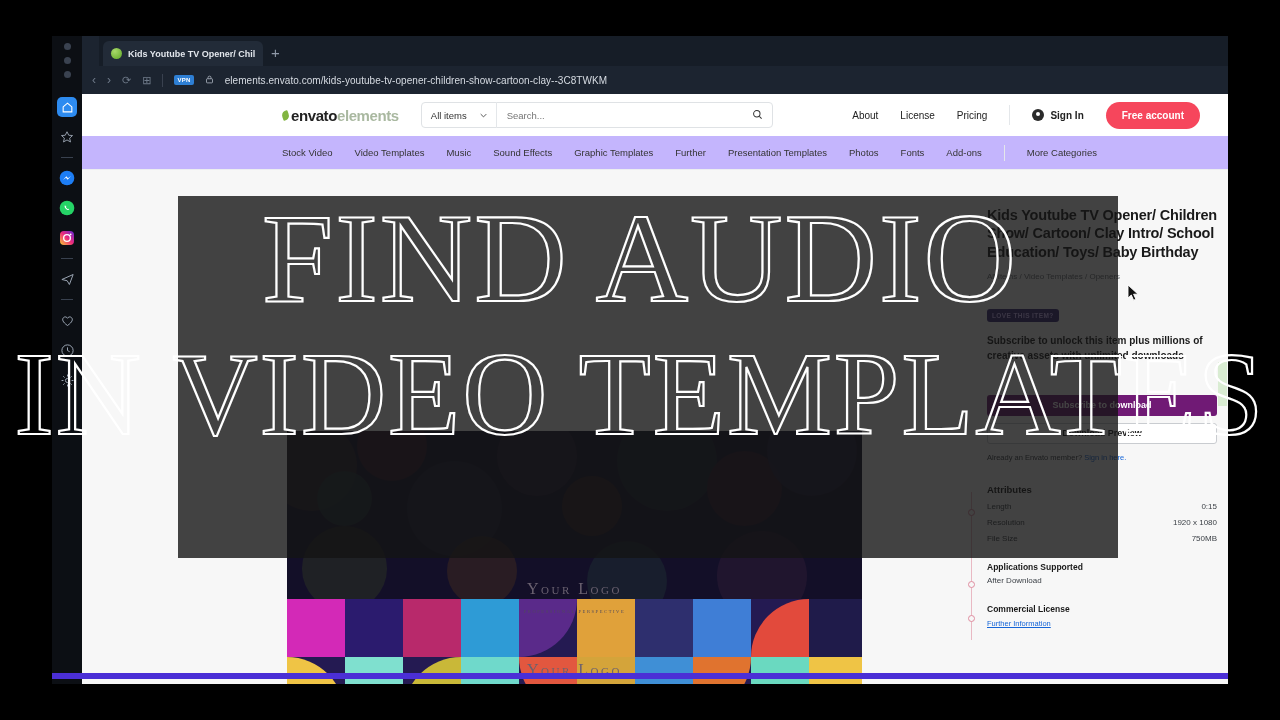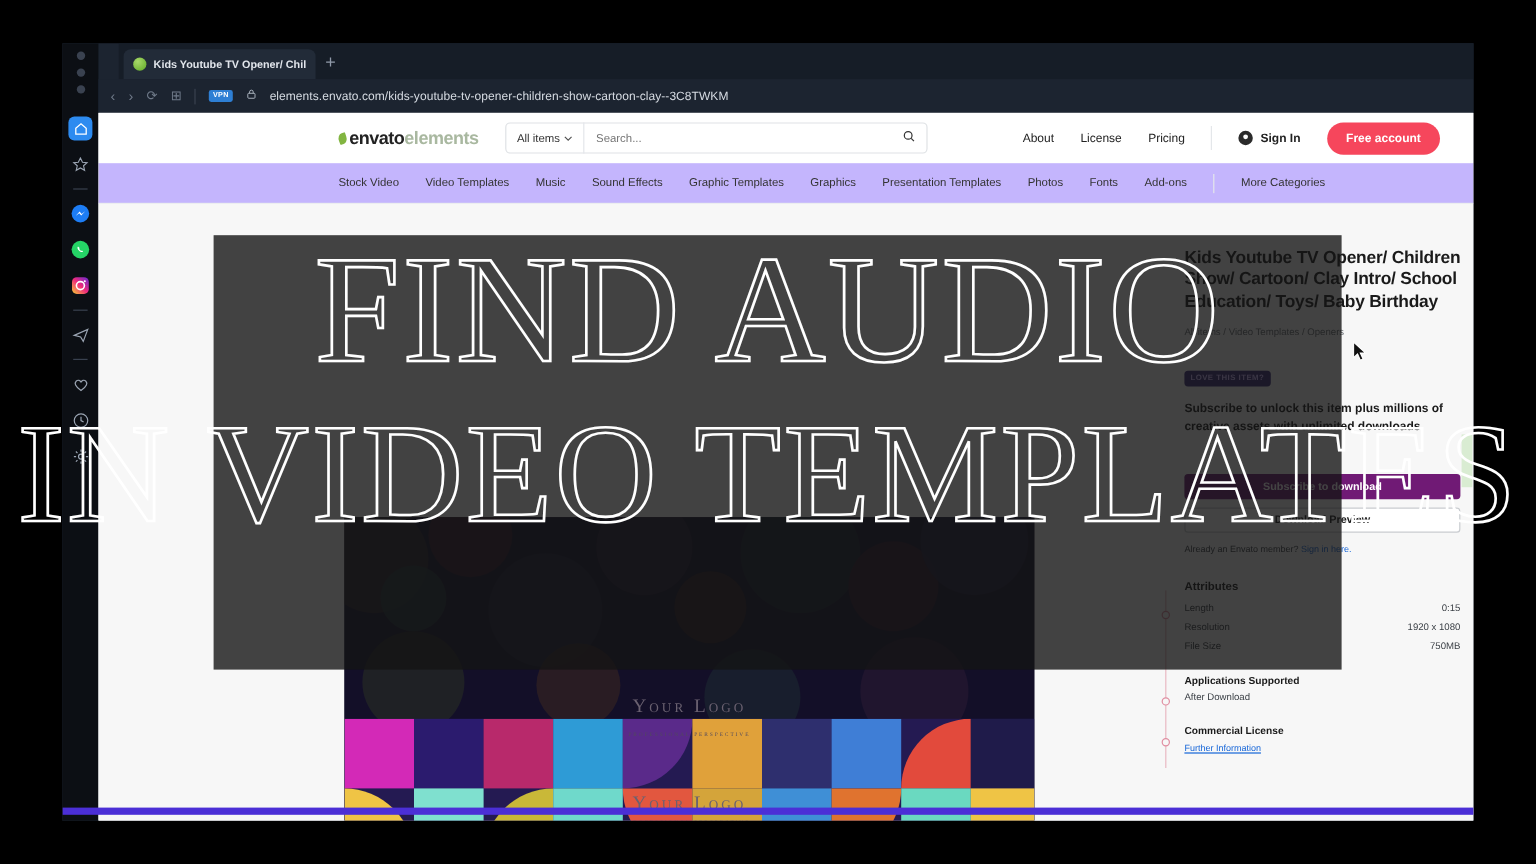--- a/index.html
+++ b/index.html
@@ -57,21 +57,21 @@
   #page { position:absolute; left:30px; top:58px; right:0; bottom:0; background:#fff; overflow:hidden; }
 
   
   #ev-header { height:42px; background:#fff; display:flex; align-items:center;
     padding:0 28px 0 200px; border-bottom:0; }
   .logo { font-size:15px; font-weight:700; letter-spacing:-.4px; display:flex; align-items:center; }
   .logo .leaf { width:7px;height:9px;background:#82b541;border-radius:60% 10% 60% 10%; margin-right:2px; transform:rotate(-20deg);}
   .logo .b { color:#222; } .logo .g { color:#a9b8a0; }
   .searchwrap { display:flex; align-items:center; margin-left:22px; width:352px; height:26px;
      border:1px solid #dfe2e5; border-radius:4px; background:#fff; }
-  .allitems { font-size:9.5px; color:#333; padding:0 9px; display:flex; align-items:center; gap:3px; white-space:nowrap; }
+  .allitems { font-size:9.5px; color:#333; padding:0 9px; display:flex; align-items:center; gap:13px; white-space:nowrap; }
   .vsep { width:1px; height:26px; background:#e4e7ea; }
   .searchinput { flex:1; border:0; outline:0; font-size:9.5px; color:#9aa0a6; padding-left:10px; background:transparent;
       font-family:"Liberation Sans", sans-serif; }
   .srch-ic { padding:0 9px; color:#333; }
   .hdr-right { margin-left:auto; display:flex; align-items:center; gap:22px; }
   .hdr-link { font-size:10px; color:#222; }
   .hsep { width:1px; height:20px; background:#e4e7ea; }
   .signin { display:flex; align-items:center; gap:6px; font-size:10px; color:#222; font-weight:700; }
   .avatar-c { width:12px;height:12px;border-radius:50%;background:#2b2b2b;display:flex;align-items:center;justify-content:center;}
   .avatar-c i { display:block; width:4px;height:4px;border-radius:50%;background:#fff; margin-top:-2px;}
@@ -286,21 +286,21 @@
           <span class="freebtn">Free account</span>
         </div>
       </div>
 
       <div id="ev-nav">
         <span class="navitem">Stock Video</span>
         <span class="navitem">Video Templates</span>
         <span class="navitem">Music</span>
         <span class="navitem">Sound Effects</span>
         <span class="navitem">Graphic Templates</span>
-        <span class="navitem">Graphics</span>
+        <span class="navitem">Further</span>
         <span class="navitem">Presentation Templates</span>
         <span class="navitem">Photos</span>
         <span class="navitem">Fonts</span>
         <span class="navitem">Add-ons</span>
         <span class="navsep"></span>
         <span class="navitem">More Categories</span>
       </div>
 
       <div id="ev-body">
 

